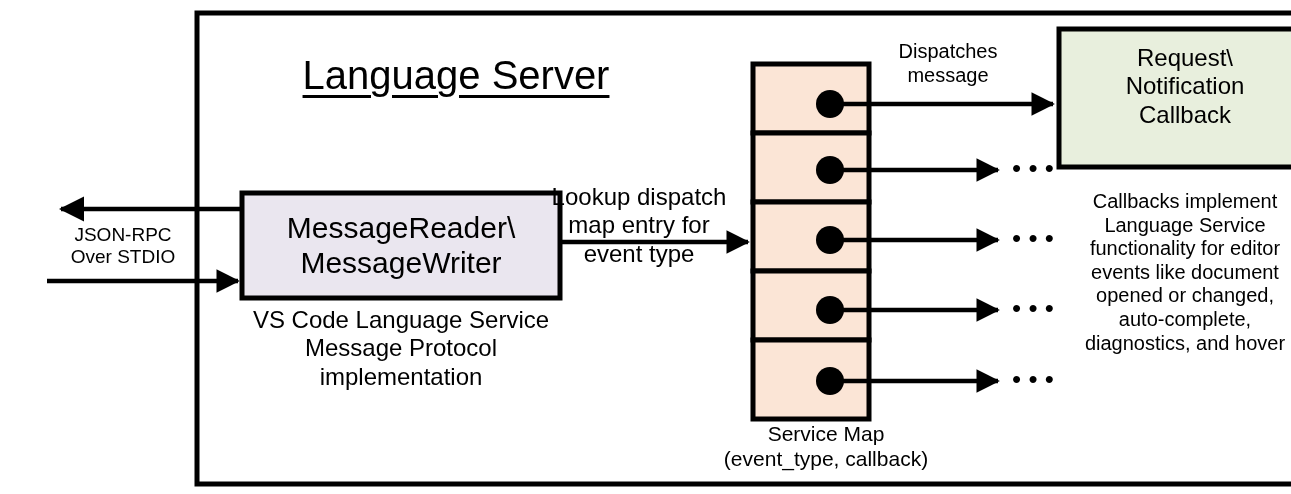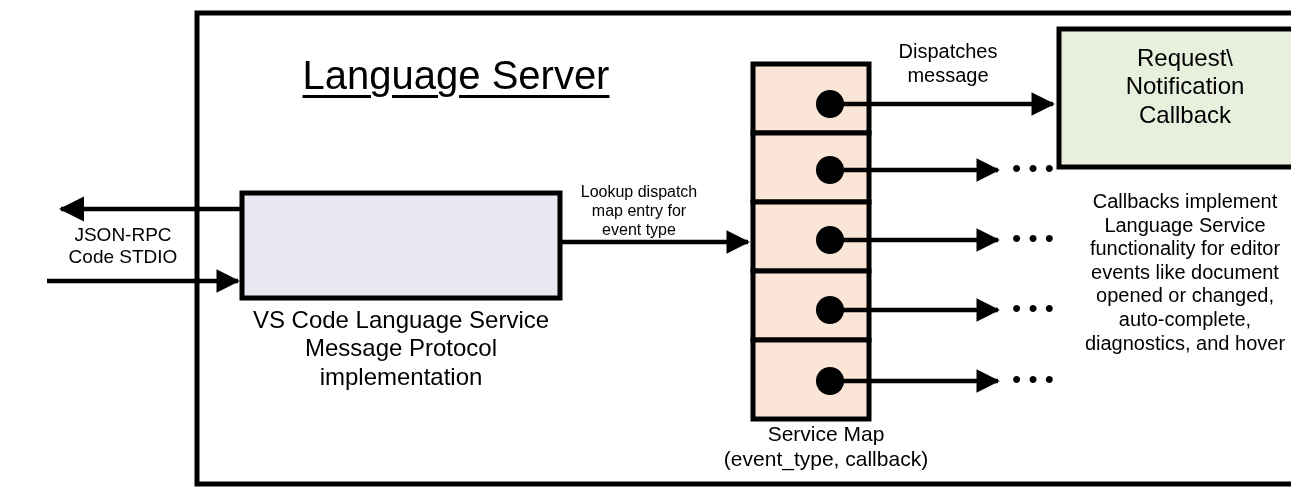--- a/index.html
+++ b/index.html
@@ -51,21 +51,21 @@
   #caption-messagereader {
     left: 190px; top: 306px; width: 340px;
     font-size: 24px;
   }
   #edge-label-jsonrpc {
     left: 12px; top: 224px; width: 140px;
     font-size: 19px;
   }
   #edge-label-lookup {
     left: 500px; top: 183px; width: 196px;
-    font-size: 16px;
+    font-size: 24px;
   }
   #edge-label-dispatches {
     left: 832px; top: 40px; width: 150px;
     font-size: 20px;
   }
   #box-label-callback {
     left: 1018px; top: 44px; width: 252px;
     font-size: 24px;
   }
   #caption-callback {
@@ -123,26 +123,28 @@
     <circle cx="789" cy="310" r="14" fill="#000000"></circle>
 
     <path d="M 789 381 L 957 381" stroke="#000000" stroke-width="4.5" fill="none" marker-end="url(#arrowR)"></path>
     <circle cx="789" cy="381" r="14" fill="#000000"></circle>
 
     <rect x="1018" y="29" width="252" height="138" fill="#E8EFDD" stroke="#000000" stroke-width="5"></rect>
   </svg>
 
   <div class="lbl" id="title-language-server">Language Server</div>
 
+  <div class="lbl" id="box-label-messagereader">MessageReader\
+MessageWriter</div>
 
   <div class="lbl" id="caption-messagereader">VS Code Language Service
 Message Protocol implementation</div>
 
   <div class="lbl italic" id="edge-label-jsonrpc">JSON-RPC
-Code STDIO</div>
+Over STDIO</div>
 
   <div class="lbl italic" id="edge-label-lookup">Lookup dispatch
 map entry for
 event type</div>
 
   <div class="lbl italic" id="edge-label-dispatches">Dispatches
 message</div>
 
   <div class="lbl" id="box-label-callback">Request\
 Notification

